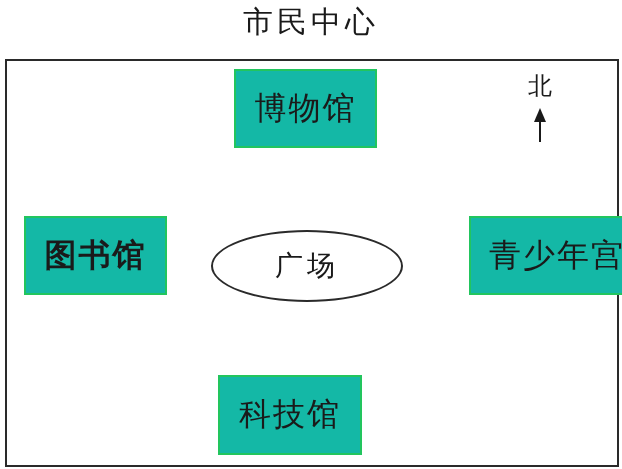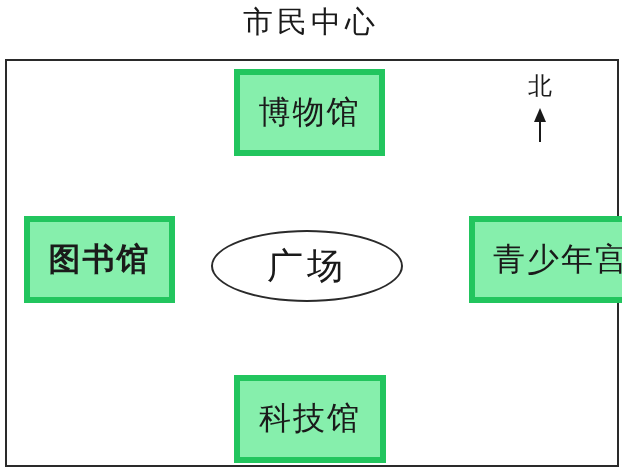--- a/index.html
+++ b/index.html
@@ -2,42 +2,42 @@
 <html><head>
 <meta charset="utf-8">
 <style>
   html, body { margin:0; padding:0; background:#ffffff; }
   body { width:622px; height:469px; position:relative; overflow:hidden;
          font-family: "DejaVu Serif", "Liberation Serif", serif; color:#1a1a1a; }
   .title { position:absolute; left:0; width:622px; top:2px; text-align:center;
            font-size:30px; letter-spacing:4px; line-height:40px; }
   .frame { position:absolute; left:5px; top:59px; width:610px; height:404px;
            border:2px solid #2a2a2a; box-sizing:content-box; }
-  .box { position:absolute; border:6px solid #22c55e; display:flex;
+  .box { position:absolute; border:2px solid #22c55e; display:flex;
          align-items:center; justify-content:center; font-size:32px; letter-spacing:2px;
-         background:#86efac; }
+         background:#14b8a6; }
   .oval { position:absolute; border:2px solid #2a2a2a; border-radius:50%;
-          display:flex; align-items:center; justify-content:center; font-size:36px; letter-spacing:4px; }
+          display:flex; align-items:center; justify-content:center; font-size:28px; letter-spacing:4px; }
   .north { position:absolute; left:520px; top:70px; width:40px; text-align:center; font-size:24px; }
   .arrow { position:absolute; left:533px; top:108px; width:14px; height:34px; }
 </style>
 </head>
 <body>
 
 <div class="title">市民中心</div>
 
 <div class="frame"></div>
 
 <div class="box" style="left:234px; top:69px; width:139px; height:75px;">博物馆</div>
 
 <div class="box" style="left:24px; top:216px; width:139px; height:75px;font-weight:bold;">图书馆</div>
 
 <div class="oval" style="left:211px; top:230px; width:188px; height:68px;">广场</div>
 
 <div class="box" style="left:433px; top:216px; width:172px; height:75px;margin-left:36px;">青少年宫</div>
 
-<div class="box" style="left:234px; top:375px; width:140px; height:76px;">科技馆</div>
+<div class="box" style="left:218px; top:375px; width:140px; height:76px;">科技馆</div>
 
 <div class="north">北</div>
 <svg class="arrow" viewBox="0 0 14 34">
   <polygon points="7,0 13,14 1,14" fill="#1a1a1a"></polygon>
   <rect x="6" y="12" width="2" height="22" fill="#1a1a1a"></rect>
 </svg>
 
 </body></html>

